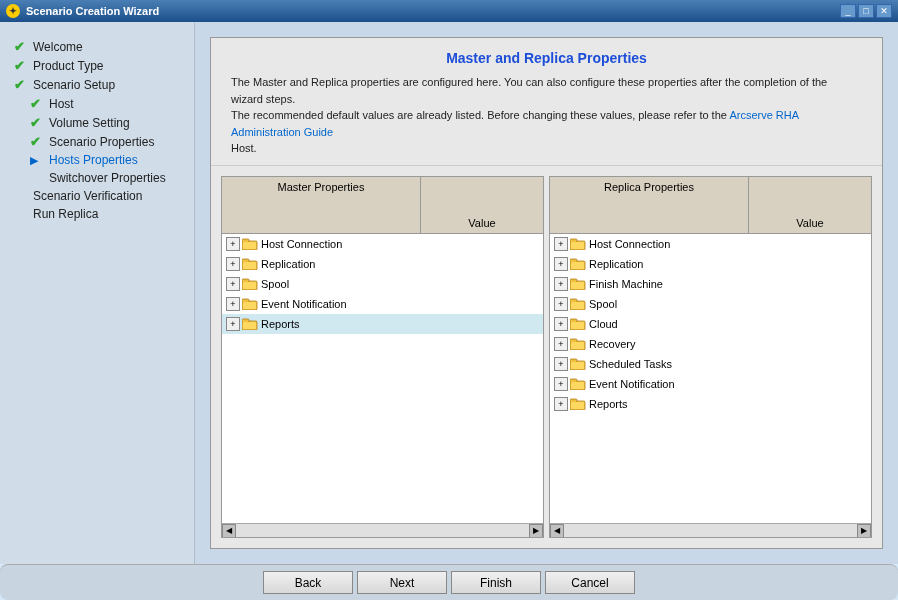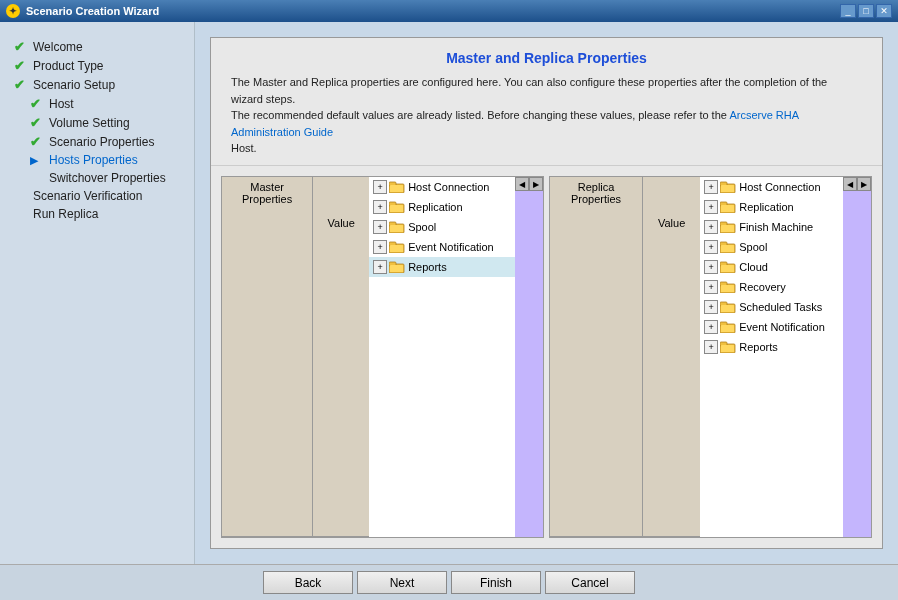--- a/index.html
+++ b/index.html
@@ -150,22 +150,23 @@
       display: flex;
       flex: 1;
       overflow: hidden;
       margin: 10px;
       gap: 5px;
     }
 
     .prop-table {
       flex: 1;
       border: 1px solid #999;
-      background: #c4b5fd;
-      display: flex;
+      background: #a21caf;
+      display: flex;
+      flex-direction: column;
       overflow: hidden;
     }
 
     .table-header {
       display: flex;
       background: #d8d0c0;
       border-bottom: 1px solid #999;
     }
     .th {
       padding: 4px 8px;
@@ -249,20 +250,21 @@
 
     
     .bottom-bar {
       height: 36px;
       background: #c8d4e0;
       border-top: 1px solid #aaa;
       display: flex;
       align-items: center;
       justify-content: center;
       gap: 0;
+      border-radius: 8px;
     }
     .bottom-btn {
       min-width: 90px;
       height: 23px;
       background: linear-gradient(to bottom, #f0f0f0, #d8d8d8);
       border: 1px solid #888;
       font-size: 12px;
       color: #000;
       cursor: pointer;
       display: flex;

